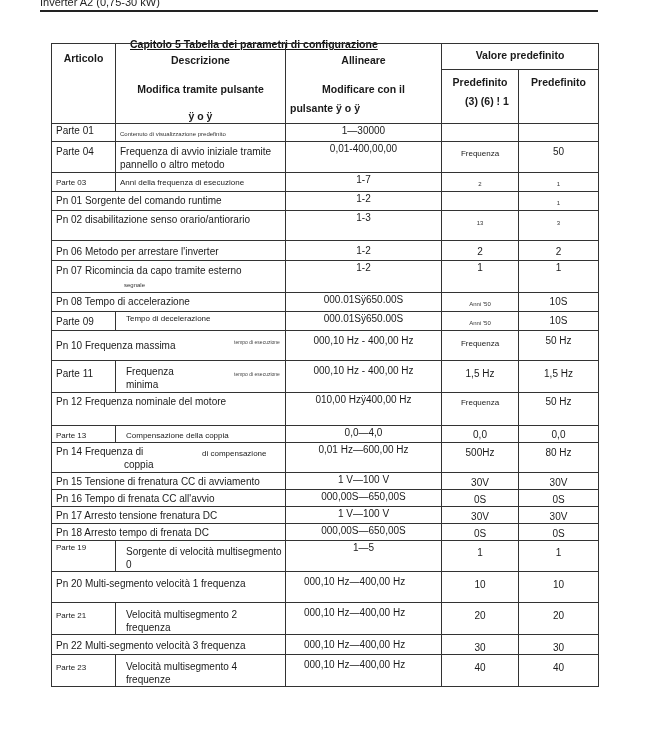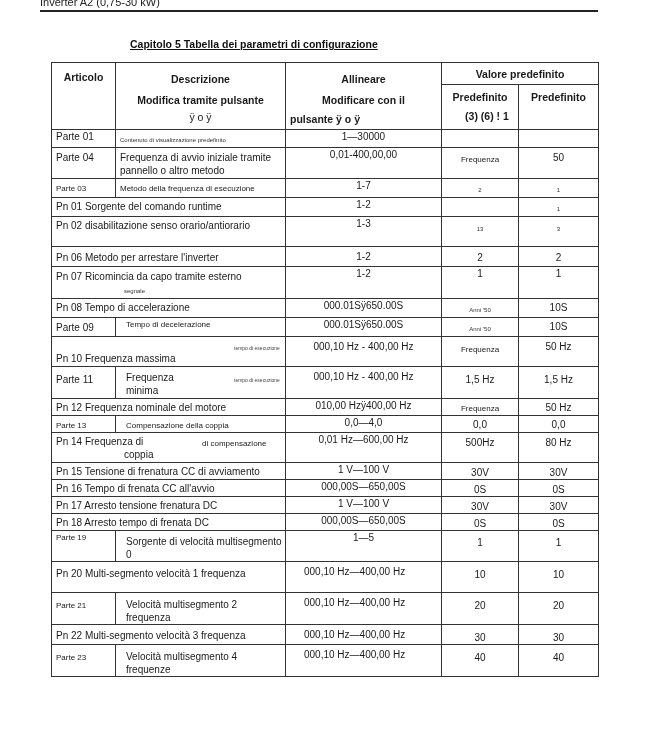--- a/index.html
+++ b/index.html
@@ -2,33 +2,33 @@
 <html><head>
 <meta charset="utf-8">
 <style>
   html, body { margin:0; padding:0; background:#ffffff; }
   body { width:645px; height:750px; position:relative; overflow:hidden;
          font-family:"Liberation Sans", sans-serif; color:#1a1a1a; }
   .running-head { position:absolute; left:40px; top:-4px; font-size:11px; color:#222; }
   .head-rule { position:absolute; left:40px; top:10px; width:558px; height:2px; background:#222; }
   .caption { position:absolute; left:130px; top:38px; font-size:10.5px; font-weight:bold;
              text-decoration:underline; color:#111; }
-  table { position:absolute; left:51px; top:62px; border-collapse:collapse; table-layout:fixed;
+  table { position:absolute; left:51px; top:43px; border-collapse:collapse; table-layout:fixed;
           width:547px; }
   td, th { border:1.5px solid #333; font-size:10px; padding:0 4px; vertical-align:top;
            line-height:13px; overflow:visible; white-space:nowrap; }
   th { font-weight:bold; font-size:10.5px; }
   col.c1 { width:64px; } col.c2 { width:170px; } col.c3 { width:156px; }
   col.c4 { width:77px; } col.c5 { width:80px; }
   .center { text-align:center; }
   .tiny { font-size:6px; color:#333; }
   .small { font-size:8px; }
   .wrap { white-space:normal; }
   .note { font-size:5px; color:#444; position:absolute; }
-  .h-sub { display:block; margin-top:8px; }
+  .h-sub { display:block; margin-top:16px; }
 </style>
 </head>
 <body>
 
 <div class="running-head">Inverter A2 (0,75-30 kW)</div>
 <div class="head-rule"></div>
 <div class="caption">Capitolo 5 Tabella dei parametri di configurazione</div>
 
 <table>
   <colgroup>
@@ -37,21 +37,21 @@
       <col class="c3">
       <col class="c4">
       <col class="c5">
     </colgroup>
   <thead>
     <tr style="height:22px">
       <th rowspan="2" class="center" style="padding-top:8px">Articolo</th>
       <th rowspan="2" class="center" style="padding-top:10px">
         <span>Descrizione</span><br>
         <span class="h-sub">Modifica tramite pulsante</span>
-        <span class="h-sub" style="margin-top:4px;font-weight:normal">ÿ o ÿ</span>
+        <span class="h-sub" style="margin-top:14px;font-weight:bold">ÿ o ÿ</span>
       </th>
       <th rowspan="2" class="center" style="padding-top:10px">
         <span>Allineare</span><br>
         <span class="h-sub">Modificare con il</span>
         <span class="h-sub" style="margin-top:6px;text-align:left">pulsante ÿ o ÿ</span>
       </th>
       <th colspan="2" class="center" style="padding-top:5px">Valore predefinito</th>
     </tr>
     <tr style="height:45px">
       <th class="center" style="padding-top:6px">
@@ -74,21 +74,21 @@
     <tr style="height:31px">
       <td style="padding-top:3px">Parte 04</td>
       <td class="wrap" style="padding-top:3px">Frequenza di avvio iniziale tramite pannello o altro metodo</td>
       <td class="center">0,01-400,00,00</td>
       <td class="center small" style="padding-top:5px">Frequenza</td>
       <td class="center" style="padding-top:3px">50</td>
     </tr>
 
     <tr style="height:18px">
       <td class="small" style="padding-top:3px">Parte 03</td>
-      <td class="small" style="padding-top:3px">Metodo della frequenza di esecuzione</td>
+      <td class="small" style="padding-top:3px">Anni della frequenza di esecuzione</td>
       <td class="center">1-7</td>
       <td class="center tiny" style="padding-top:5px">2</td>
       <td class="center tiny" style="padding-top:5px">1</td>
     </tr>
 
     <tr style="height:17px">
       <td colspan="2" style="padding-top:2px;position:relative">
         <span>Pn 01 Sorgente del comando runtime</span>
       </td>
       <td class="center">1-2</td>
@@ -129,42 +129,42 @@
 
     <tr style="height:17px">
       <td style="padding-top:3px">Parte 09</td>
       <td class="small" style="padding-left:10px">Tempo di decelerazione</td>
       <td class="center">000.01Sÿ650.00S</td>
       <td class="center tiny" style="padding-top:5px">Anni '50</td>
       <td class="center" style="padding-top:2px">10S</td>
     </tr>
 
     <tr style="height:30px">
-      <td colspan="2" style="padding-top:15px;position:relative">
+      <td colspan="2" style="padding-top:8px;position:relative">
         <span>Pn 10 Frequenza massima</span>
         <span class="note" style="left:182px;top:5px">tempo di esecuzione</span>
       </td>
       <td class="center" style="padding-top:3px">000,10 Hz - 400,00 Hz</td>
       <td class="center small" style="padding-top:6px">Frequenza</td>
       <td class="center" style="padding-top:3px">50 Hz</td>
     </tr>
 
     <tr style="height:32px">
       <td style="padding-top:6px">Parte 11</td>
       <td style="padding-top:4px;padding-left:10px;position:relative">
         <span>Frequenza</span><br>
         <span>minima</span>
         <span class="note" style="left:118px;top:7px">tempo di esecuzione</span>
       </td>
       <td class="center" style="padding-top:3px">000,10 Hz - 400,00 Hz</td>
       <td class="center" style="padding-top:6px">1,5 Hz</td>
       <td class="center" style="padding-top:6px">1,5 Hz</td>
     </tr>
 
-    <tr style="height:17px">
+    <tr style="height:33px">
       <td colspan="2" style="padding-top:2px">Pn 12 Frequenza nominale del motore</td>
       <td class="center">010,00 Hzÿ400,00 Hz</td>
       <td class="center small" style="padding-top:3px">Frequenza</td>
       <td class="center" style="padding-top:2px">50 Hz</td>
     </tr>
 
     <tr style="height:17px">
       <td class="small" style="padding-top:3px">Parte 13</td>
       <td class="small" style="padding-top:3px;padding-left:10px">Compensazione della coppia</td>
       <td class="center">0,0—4,0</td>

